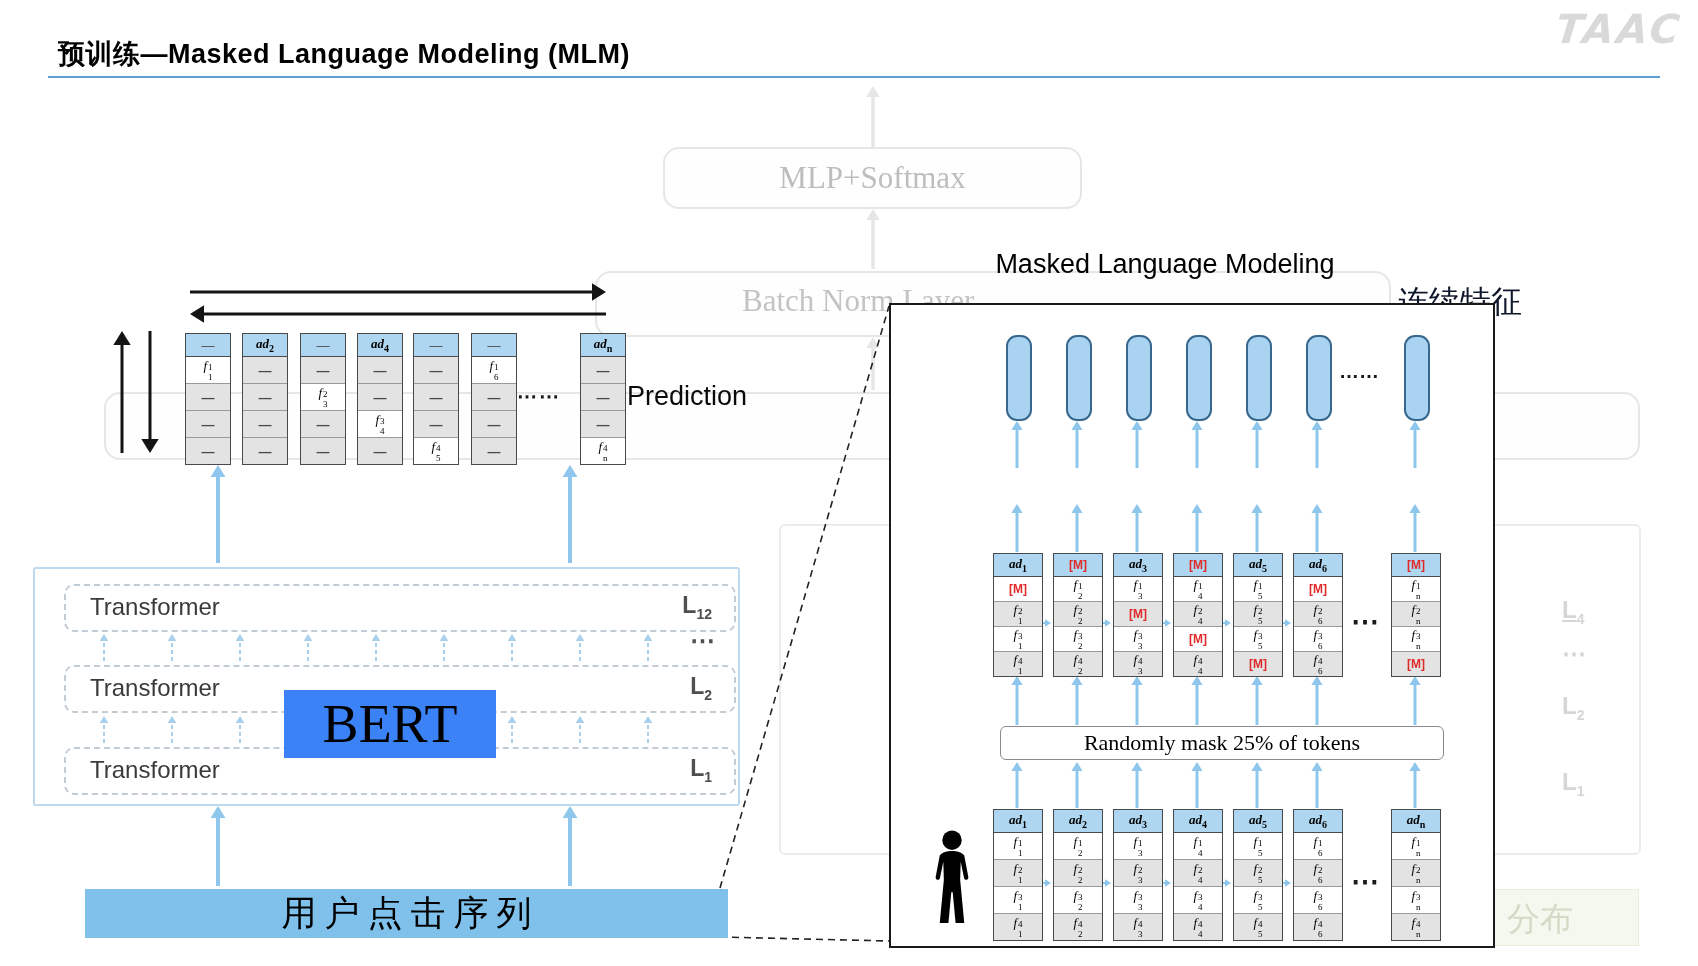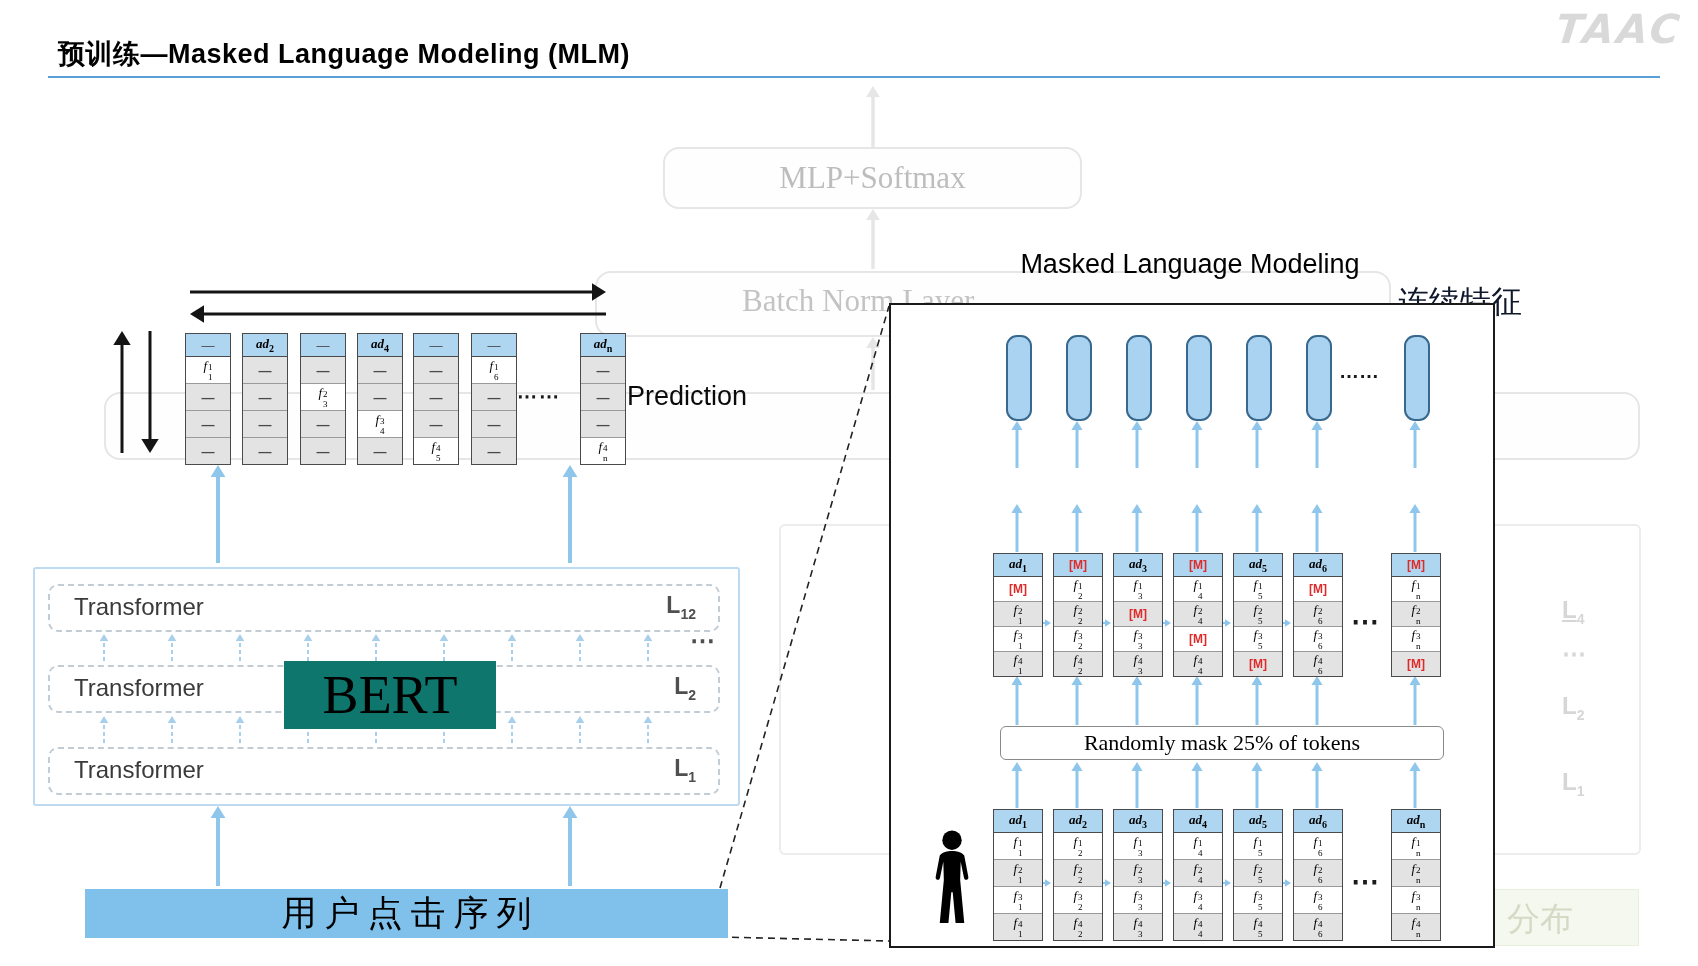--- a/index.html
+++ b/index.html
@@ -7,28 +7,28 @@
 .abs{position:absolute;}
 .title{left:58px;top:36px;font-size:27px;font-weight:700;letter-spacing:.5px;}
 .title-rule{left:48px;top:76px;width:1612px;height:2px;background:#5b9fd4;}
 .logo{right:16px;top:6px;font-size:40px;font-weight:800;font-style:italic;color:#d9d9d9;letter-spacing:3px;transform:skewX(-6deg);font-family:"DejaVu Sans",sans-serif;}
 .fadebox{position:absolute;border:2px solid #e6e6e6;border-radius:16px;background:#fefefe;display:flex;align-items:center;justify-content:center;}
 .fadetext{position:absolute;font-family:"Liberation Serif",serif;color:#c3c3c3;white-space:nowrap;}
 .fadetext-inbox{font-family:"Liberation Serif",serif;color:#bdbdbd;}
 .ldots{left:517px;top:384px;font-size:20px;font-weight:bold;letter-spacing:2px;color:#1a1a1a;}
 .pred{left:627px;top:381px;font-size:27px;color:#0a0a0a;}
 .bertbox{left:33px;top:567px;width:703px;height:235px;border:2px solid #bedaf0;border-radius:3px;}
-.trow{position:absolute;left:48px;width:668px;height:44px;border:2px dashed #c2ccd5;border-radius:10px;}
+.trow{position:absolute;left:64px;width:668px;height:44px;border:2px dashed #c2ccd5;border-radius:10px;}
 .trlabel{position:absolute;left:24px;top:7px;font-size:24px;color:#3a3a3a;}
 .llabel{position:absolute;right:22px;top:6px;font-size:23px;font-weight:bold;color:#4f4f4f;}
 .llabel sub{font-size:14px;}
 .layers-dots{left:690px;top:626px;font-size:25px;font-weight:bold;color:#4f4f4f;}
-.bertlabel{left:284px;top:661px;width:212px;height:68px;background:#0f766e;display:flex;align-items:center;justify-content:center;font-family:"Liberation Serif",serif;font-size:54px;color:#000;}
+.bertlabel{left:284px;top:690px;width:212px;height:68px;background:#3b82f6;display:flex;align-items:center;justify-content:center;font-family:"Liberation Serif",serif;font-size:54px;color:#000;}
 .inputbar{left:85px;top:889px;width:635px;height:49px;background:#7fc1ea;display:flex;align-items:center;justify-content:center;font-size:35px;letter-spacing:8px;padding-left:8px;color:#000;}
-.mlm-title{left:889px;top:249px;width:602px;text-align:center;font-size:27px;color:#000;}
+.mlm-title{left:864px;top:249px;width:602px;text-align:center;font-size:27px;color:#000;}
 .rightbox{left:889px;top:303px;width:602px;height:641px;background:#fff;border:2px solid #1a1a1a;}
 .rlabel{position:absolute;border:1px solid #8a8a8a;border-radius:6px;background:#fff;display:flex;align-items:center;justify-content:center;font-family:"Liberation Serif",serif;font-size:22px;color:#000;}
 .pill{position:absolute;width:22px;height:82px;border-radius:11px;background:#a9d3f0;border:2px solid #38688e;}
 .rdots{position:absolute;transform:translate(-50%,-50%);font-weight:bold;color:#1a1a1a;white-space:nowrap;}
 .fadeL{position:absolute;font-weight:bold;font-size:24px;color:#d6d6d6;}
 .fadeL sub{font-size:14px;}
 .tok-col{position:absolute;display:flex;flex-direction:column;border:1px solid #4a4a4a;background:#fff;}
 .tok-h{background:#aed6f1;border-bottom:1px solid #4a4a4a;display:flex;align-items:center;justify-content:center;font-family:"Liberation Serif",serif;font-weight:bold;font-size:13px;flex:0 0 auto;}
 .tok-c{display:flex;align-items:center;justify-content:center;font-size:13px;border-bottom:1px solid #9a9a9a;flex:0 0 auto;}
 .tok-c:last-child{border-bottom:0;}

